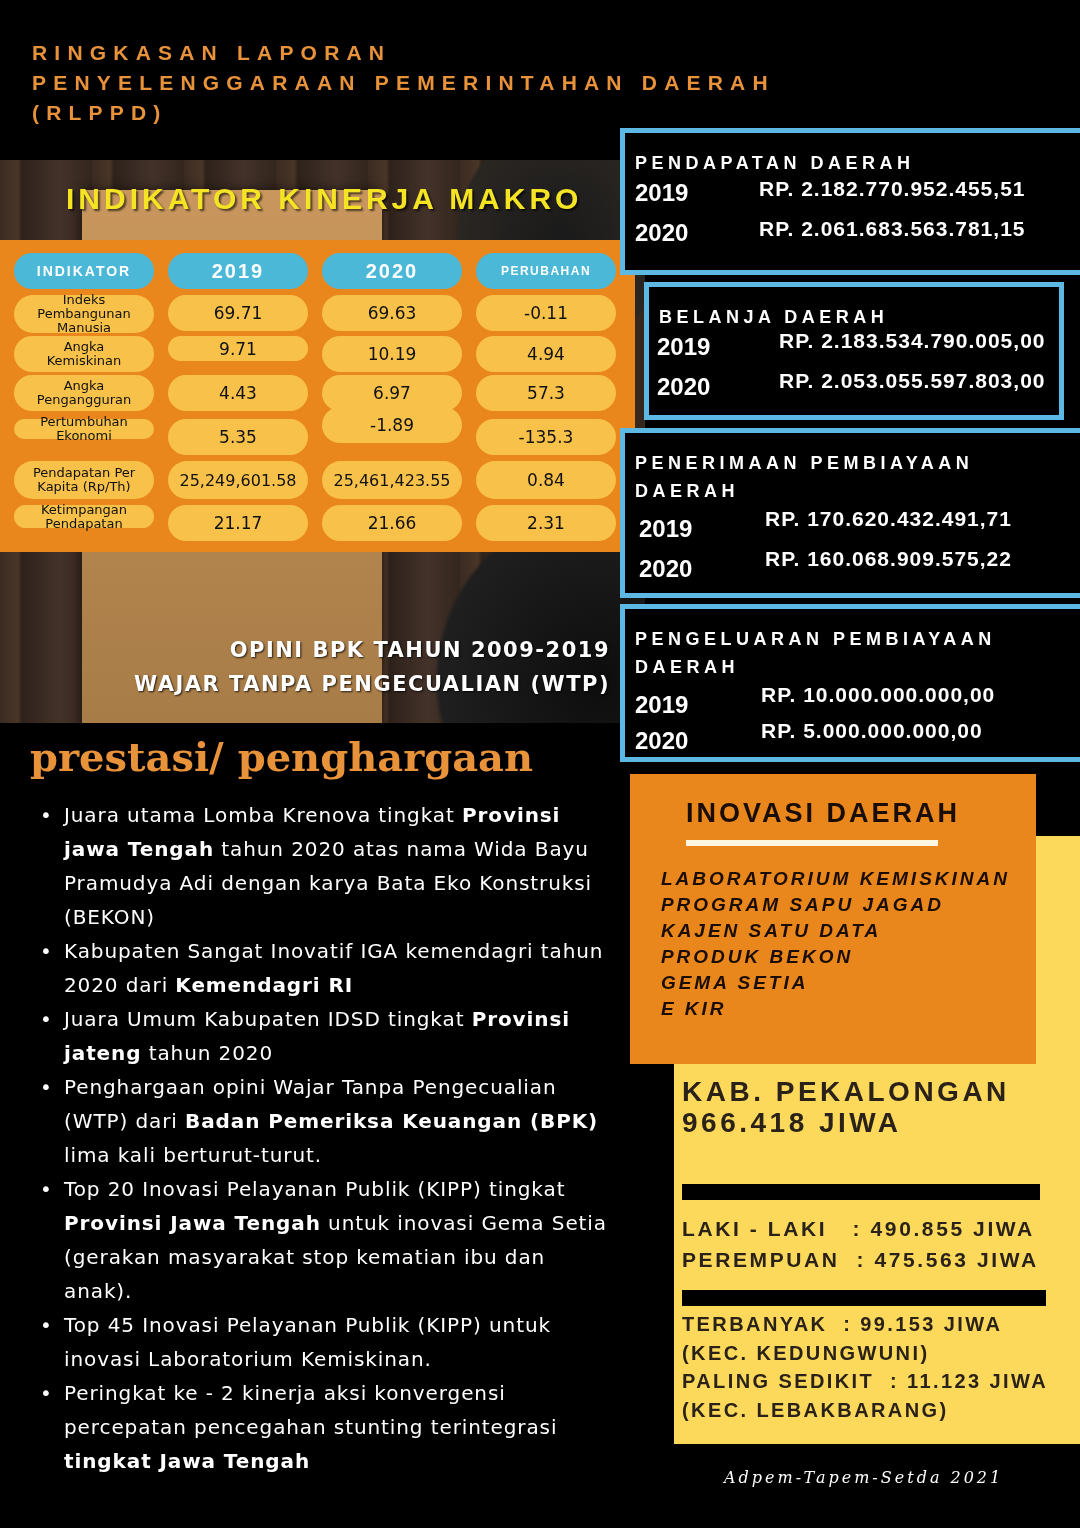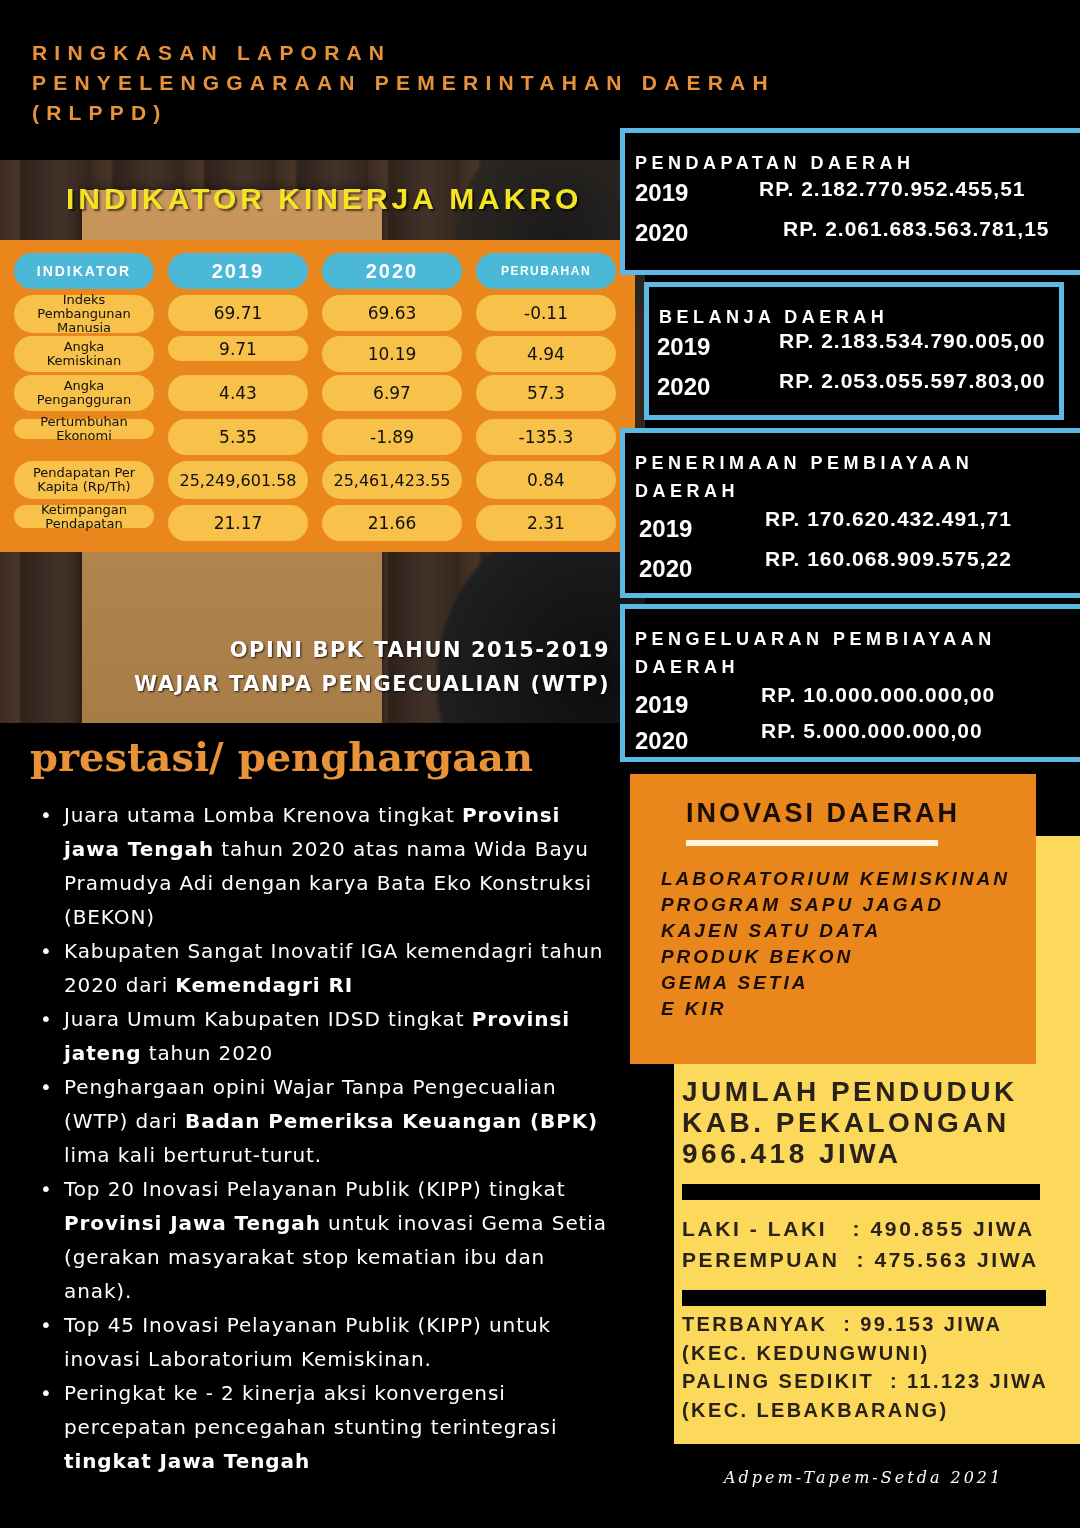--- a/index.html
+++ b/index.html
@@ -86,47 +86,47 @@
     <div class="pill cell val" style="left:308px;top:83px;width:140px;height:36px;">10.19</div>
     <div class="pill cell val" style="left:462px;top:83px;width:140px;height:36px;">4.94</div>
 
     <div class="pill cell label" style="left:0;top:122px;width:140px;height:36px;padding:0 10px;">Angka Pengangguran</div>
     <div class="pill cell val" style="left:154px;top:122px;width:140px;height:36px;">4.43</div>
     <div class="pill cell val" style="left:308px;top:122px;width:140px;height:36px;">6.97</div>
     <div class="pill cell val" style="left:462px;top:122px;width:140px;height:36px;text-align:center;">57.3</div>
 
     <div class="pill cell label" style="left:0;top:166px;width:140px;height:20px;padding:0 18px;">Pertumbuhan Ekonomi</div>
     <div class="pill cell val" style="left:154px;top:166px;width:140px;height:36px;">5.35</div>
-    <div class="pill cell val" style="left:308px;top:166px;width:140px;height:36px;">-1.89</div>
+    <div class="pill cell val" style="left:308px;top:154px;width:140px;height:36px;">-1.89</div>
     <div class="pill cell val" style="left:462px;top:166px;width:140px;height:36px;">-135.3</div>
 
     <div class="pill cell label" style="left:0;top:208px;width:140px;height:38px;padding:0 8px;">Pendapatan Per Kapita (Rp/Th)</div>
     <div class="pill cell val" style="left:154px;top:208px;width:140px;height:38px;font-size:16px;">25,249,601.58</div>
     <div class="pill cell val" style="left:308px;top:208px;width:140px;height:38px;font-size:16px;">25,461,423.55</div>
     <div class="pill cell val" style="left:462px;top:208px;width:140px;height:38px;">0.84</div>
 
     <div class="pill cell label" style="left:0;top:252px;width:140px;height:23px;padding:0 16px;">Ketimpangan Pendapatan</div>
     <div class="pill cell val" style="left:154px;top:252px;width:140px;height:36px;">21.17</div>
     <div class="pill cell val" style="left:308px;top:252px;width:140px;height:36px;">21.66</div>
     <div class="pill cell val" style="left:462px;top:252px;width:140px;height:36px;">2.31</div>
   </div>
 </div>
 
-<div class="opini" style="top:638px;">OPINI BPK TAHUN 2015-2019</div>
+<div class="opini" style="top:638px;">OPINI BPK TAHUN 2009-2019</div>
 <div class="opini" style="top:672px;">WAJAR TANPA PENGECUALIAN (WTP)</div>
 
 <div class="fin-box" style="top:128px;height:147px;padding-top:16px;">
   <div class="fin-title">PENDAPATAN DAERAH</div>
   <div class="fin-row">
     <span class="fin-year" style="top:2px;">2019</span>
     <span class="fin-amt" style="left:124px;">RP. 2.182.770.952.455,51</span>
   </div>
   <div class="fin-row">
     <span class="fin-year" style="top:2px;">2020</span>
-    <span class="fin-amt" style="left:124px;margin-left:24px;">RP. 2.061.683.563.781,15</span>
+    <span class="fin-amt" style="left:124px;">RP. 2.061.683.563.781,15</span>
   </div>
 </div>
 
 <div class="fin-box" style="top:282px;height:138px;padding-top:16px;left:644px;width:420px;">
   <div class="fin-title">BELANJA DAERAH</div>
   <div class="fin-row">
     <span class="fin-year" style="left:-2px;top:2px;">2019</span>
     <span class="fin-amt" style="left:120px;top:-2px;">RP. 2.183.534.790.005,00</span>
   </div>
   <div class="fin-row">
@@ -178,21 +178,20 @@
     <div>LABORATORIUM KEMISKINAN</div>
     <div>PROGRAM SAPU JAGAD</div>
     <div>KAJEN SATU DATA</div>
     <div>PRODUK BEKON</div>
     <div>GEMA SETIA</div>
     <div>E KIR</div>
   </div>
 </div>
 
 <div class="pop-title">
-  <div>JUMLAH PENDUDUK</div>
   <div>KAB. PEKALONGAN</div>
   <div>966.418 JIWA</div>
 </div>
 <div class="pop-bar" style="top:1184px;width:358px;"></div>
 <div class="pop-text" style="top:1214px;">LAKI - LAKI   : 490.855 JIWA</div>
 <div class="pop-text" style="top:1245px;">PEREMPUAN  : 475.563 JIWA</div>
 <div class="pop-bar" style="top:1290px;width:364px;"></div>
 <div class="pop-text2" style="top:1310px;">TERBANYAK  : 99.153 JIWA</div>
 <div class="pop-text2" style="top:1339px;">(KEC. KEDUNGWUNI)</div>
 <div class="pop-text2" style="top:1367px;">PALING SEDIKIT  : 11.123 JIWA</div>

